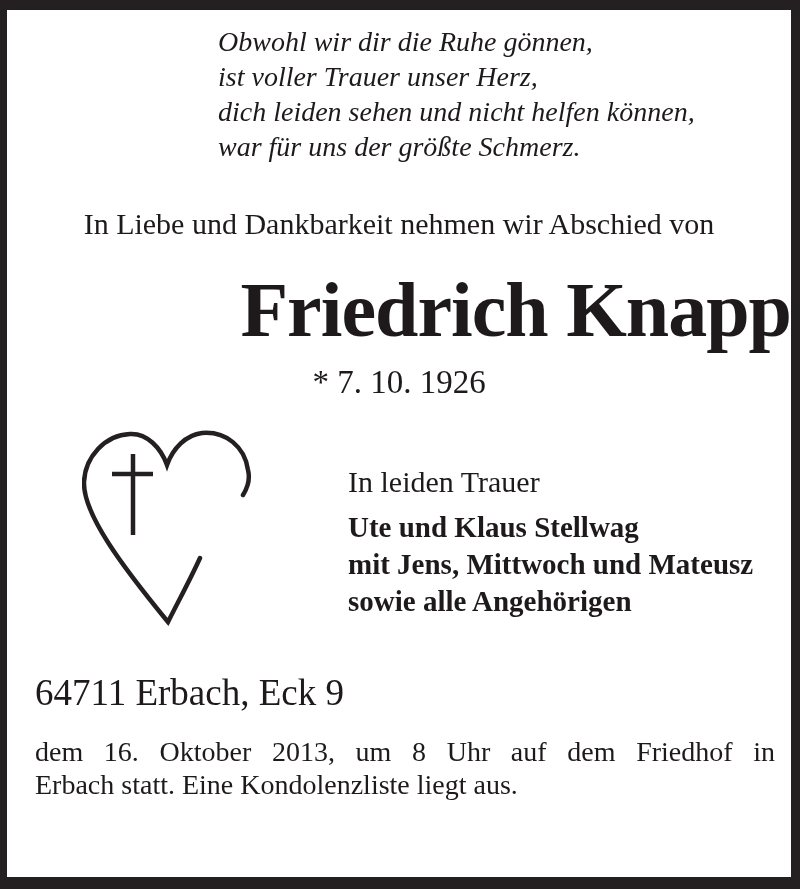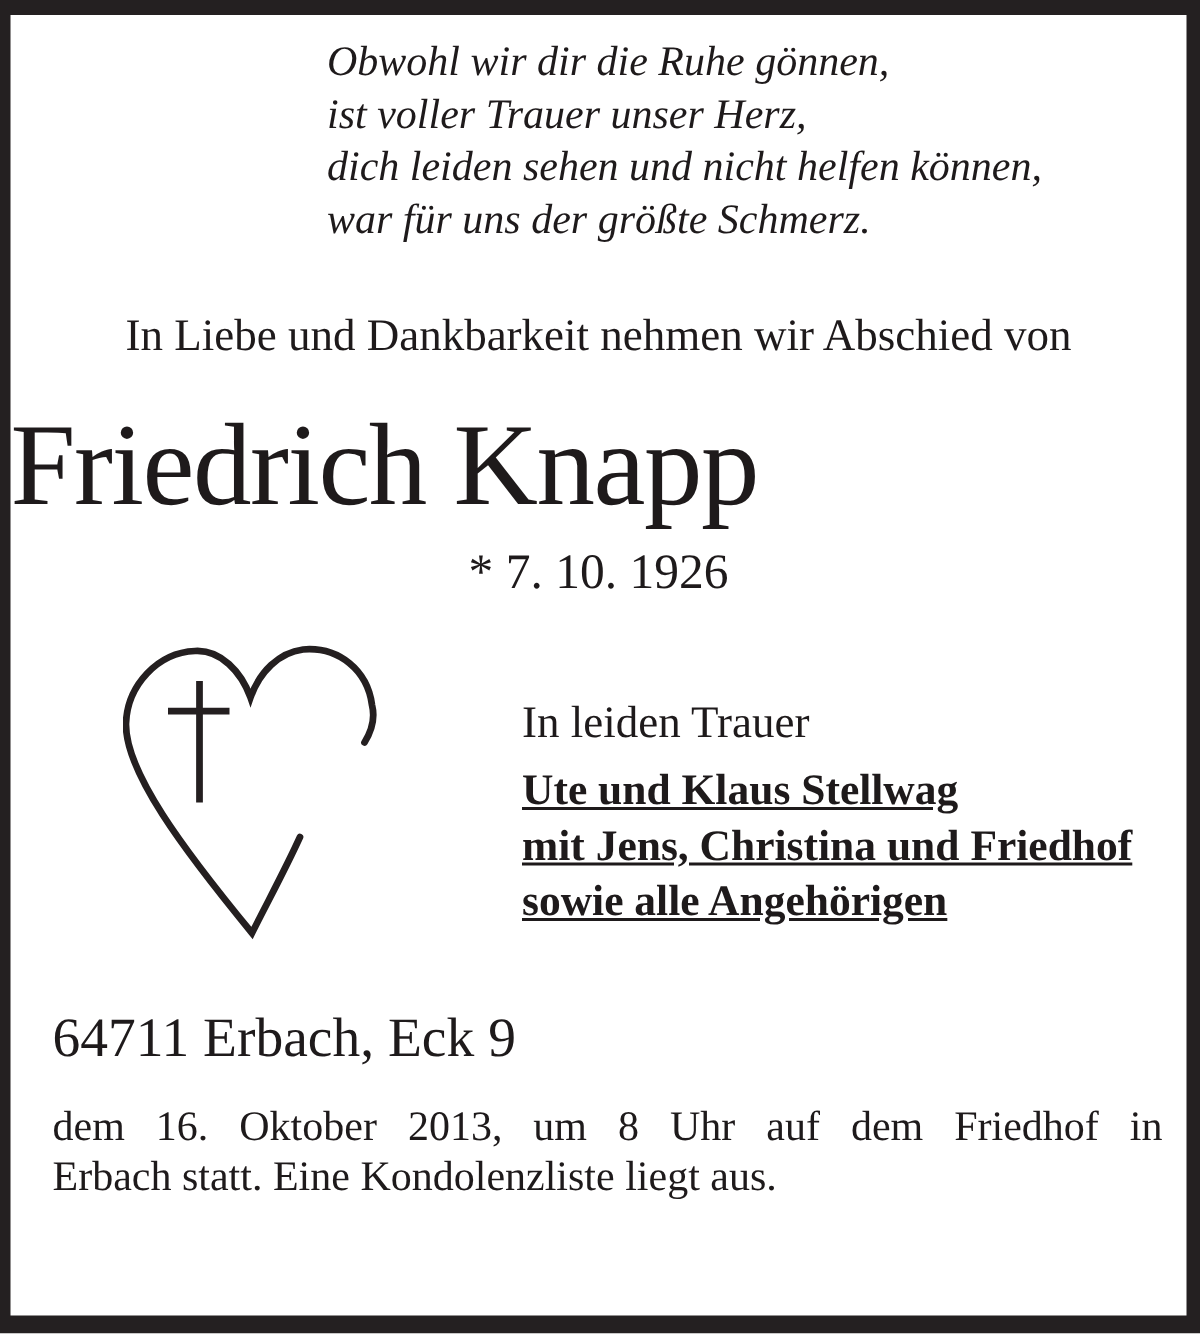--- a/index.html
+++ b/index.html
@@ -23,22 +23,22 @@
     white-space:nowrap;
   }
   .intro{
     left:0;right:0;top:196px;
     text-align:center;
     font-size:30px;line-height:35px;
     white-space:nowrap;
   }
   .deceased{
     left:0;right:0;top:258px;
-    text-align:left;
-    font-weight:normal;
+    text-align:right;
+    font-weight:bold;
     font-size:78px;line-height:84px;
     letter-spacing:-1px;
     white-space:nowrap;
   }
   .dates{
     left:0;right:0;top:352px;
     display:flex;justify-content:center;gap:38px;
     font-size:33px;line-height:40px;
     white-space:nowrap;
   }
@@ -48,21 +48,20 @@
   .condolence-intro{
     left:341px;top:454px;
     font-size:30px;line-height:36px;
     white-space:nowrap;
   }
   .mourners{
     left:341px;top:499px;
     font-weight:bold;
     font-size:29px;line-height:37px;
     white-space:nowrap;
-    text-decoration:underline;
   }
   .address{
     left:28px;top:666px;
     font-size:37px;line-height:34px;
     white-space:nowrap;
   }
   .funeral{
     left:28px;top:726px;width:740px;
     font-size:28px;line-height:32.5px;
   }
@@ -101,21 +100,21 @@
              C 23 15, 3 37, 2 62
              C 1 94, 40 146, 86 202
              C 97 180, 108 160, 118 138" stroke="#241f20" stroke-width="4.5" stroke-linecap="round"></path>
     <path d="M 51 34 L 51 115 M 30 54 L 71 54" stroke="#241f20" stroke-width="4.5" stroke-linecap="butt"></path>
   </svg>
 
   <div class="abs condolence-intro">In leiden Trauer</div>
 
   <div class="abs mourners">
     <div>Ute und Klaus Stellwag</div>
-    <div>mit Jens, Christina und Friedhof</div>
+    <div>mit Jens, Mittwoch und Mateusz</div>
     <div>sowie alle Angehörigen</div>
   </div>
 
   <div class="abs address">64711 Erbach, Eck 9</div>
 
   <div class="abs funeral">
     <div class="just">dem 16. Oktober 2013, um 8 Uhr auf dem Friedhof in</div>
     <div>Erbach statt. Eine Kondolenzliste liegt aus.</div>
   </div>
 

